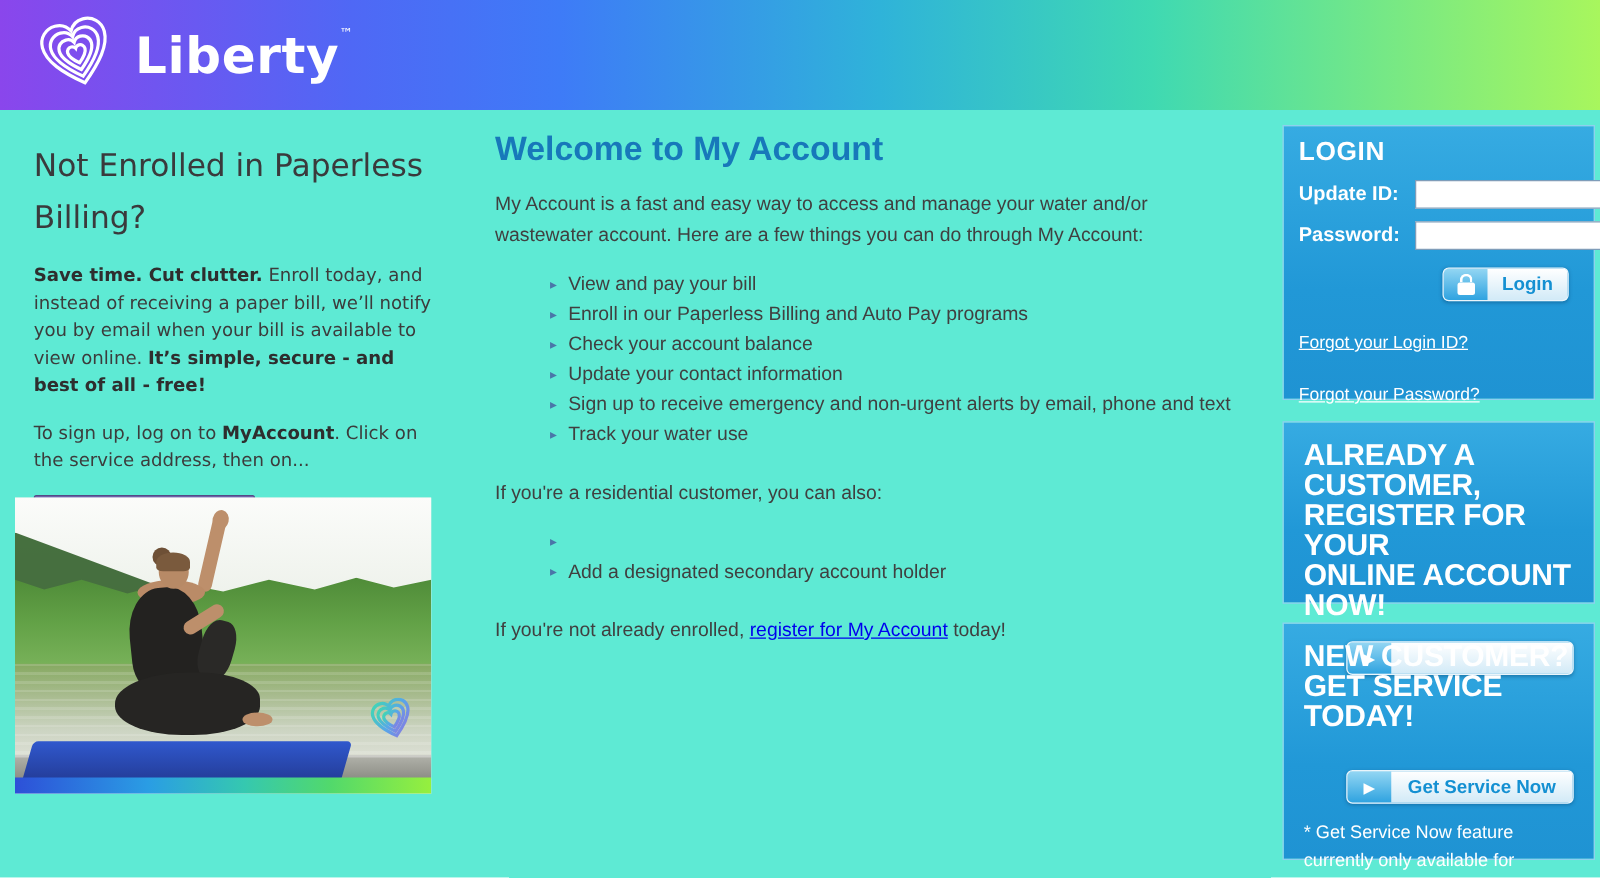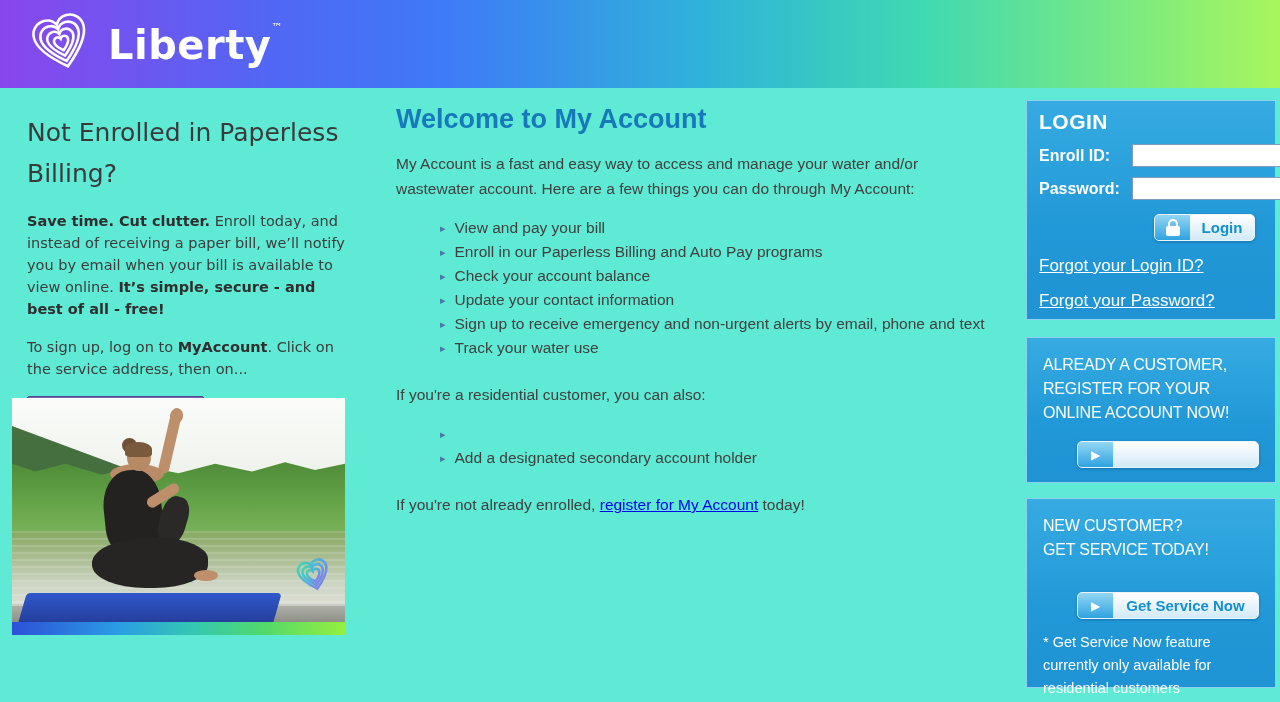--- a/index.html
+++ b/index.html
@@ -86,24 +86,24 @@
   .cta-icon { width:35px; background:linear-gradient(#93d6f3,#2fa3e0); display:flex;
     align-items:center; justify-content:center; flex:0 0 auto; }
   .cta-label { flex:1; display:flex; align-items:center; justify-content:center;
     color:#1490d2; font-weight:700; font-size:15px; padding:0 10px; }
   .login-btn { width:101px; }
   .wide-btn { width:182px; }
   .play-glyph { color:#fff; font-size:12px; line-height:1; }
   .lock { display:flex; flex-direction:column; align-items:center; }
   .lock-shackle { width:10px; height:7px; border:2px solid #fff; border-bottom:none; border-radius:5px 5px 0 0; }
   .lock-body { width:14px; height:10px; background:#fff; border-radius:2px; }
-  .forgot-link { display:inline-block; color:#fff; font-size:17px; text-decoration:underline;
-    margin-top:15px; cursor:pointer; }
+  .forgot-link { display:inline-block; color:#fff; font-size:14px; text-decoration:underline;
+    margin-top:24px; cursor:pointer; }
   .promo-box { margin-top:17px; padding:15px 16px; }
-  .promo-title { font-size:16px; font-weight:400; line-height:24px; letter-spacing:-.2px; }
+  .promo-title { font-size:24px; font-weight:700; line-height:24px; letter-spacing:-.2px; }
   .register-box { height:146px; margin-top:17px; }
   .register-box .btn-row { margin:16px 0 0 0; }
   .newcust-box { height:190px; margin-top:15px; }
   .newcust-box .btn-row { margin:30px 0 0 0; }
   .note { font-size:14.5px; line-height:23px; margin-top:12px; }
 </style>
 </head>
 <body>
 
 <div id="page">
@@ -202,21 +202,21 @@
         </li>
     </ul>
     <p class="mt18"><span>If you're not already enrolled, </span><a class="reg-link">register for My Account</a><span> today!</span></p>
   </div>
 
   <div class="right-col">
 
     <div class="blue-box login-box">
       <div class="login-title">LOGIN</div>
       <div class="login-row">
-        <label>Enroll ID:</label>
+        <label>Update ID:</label>
         <input type="text" value="" style="">
       </div>
       <div class="login-row">
         <label>Password:</label>
         <input type="password" value="" style="">
       </div>
       <div class="btn-row">
         <button class="cta-btn login-btn">
           <span class="cta-icon">
               <span class="lock">

